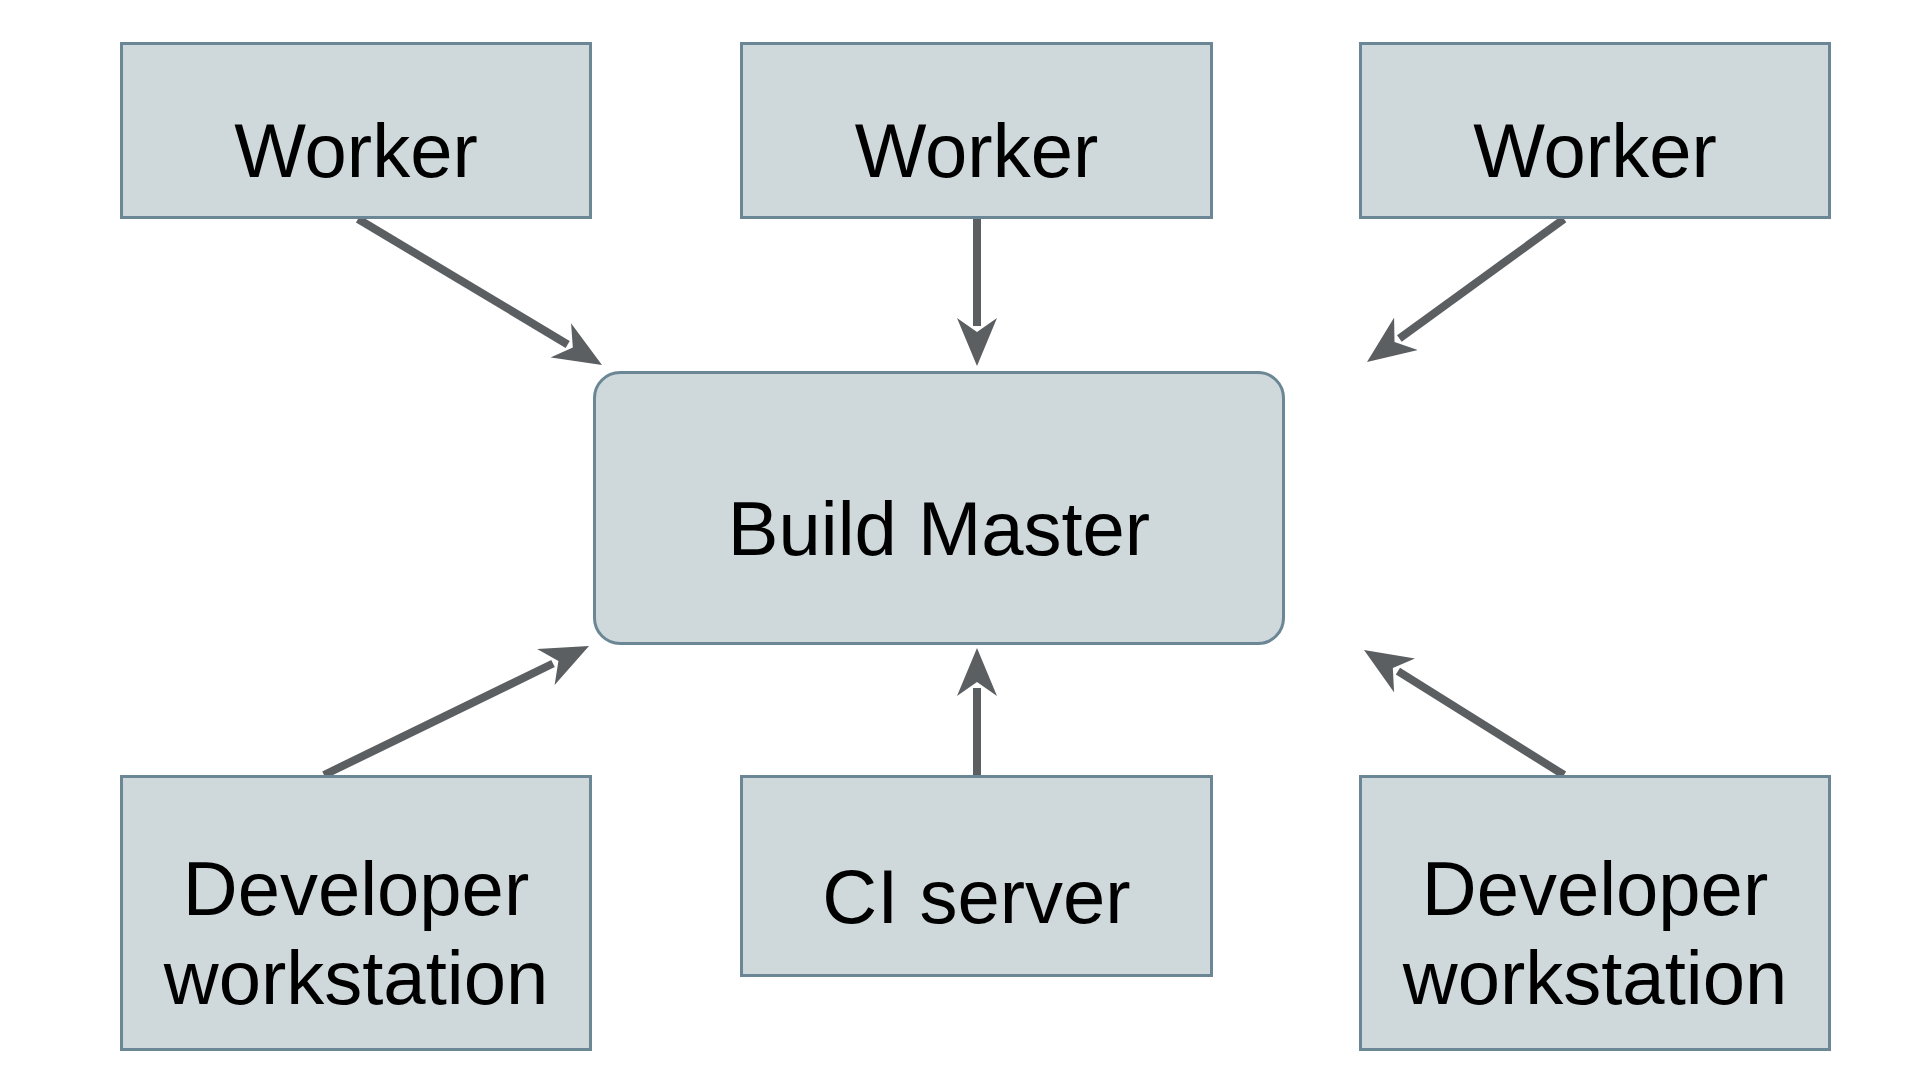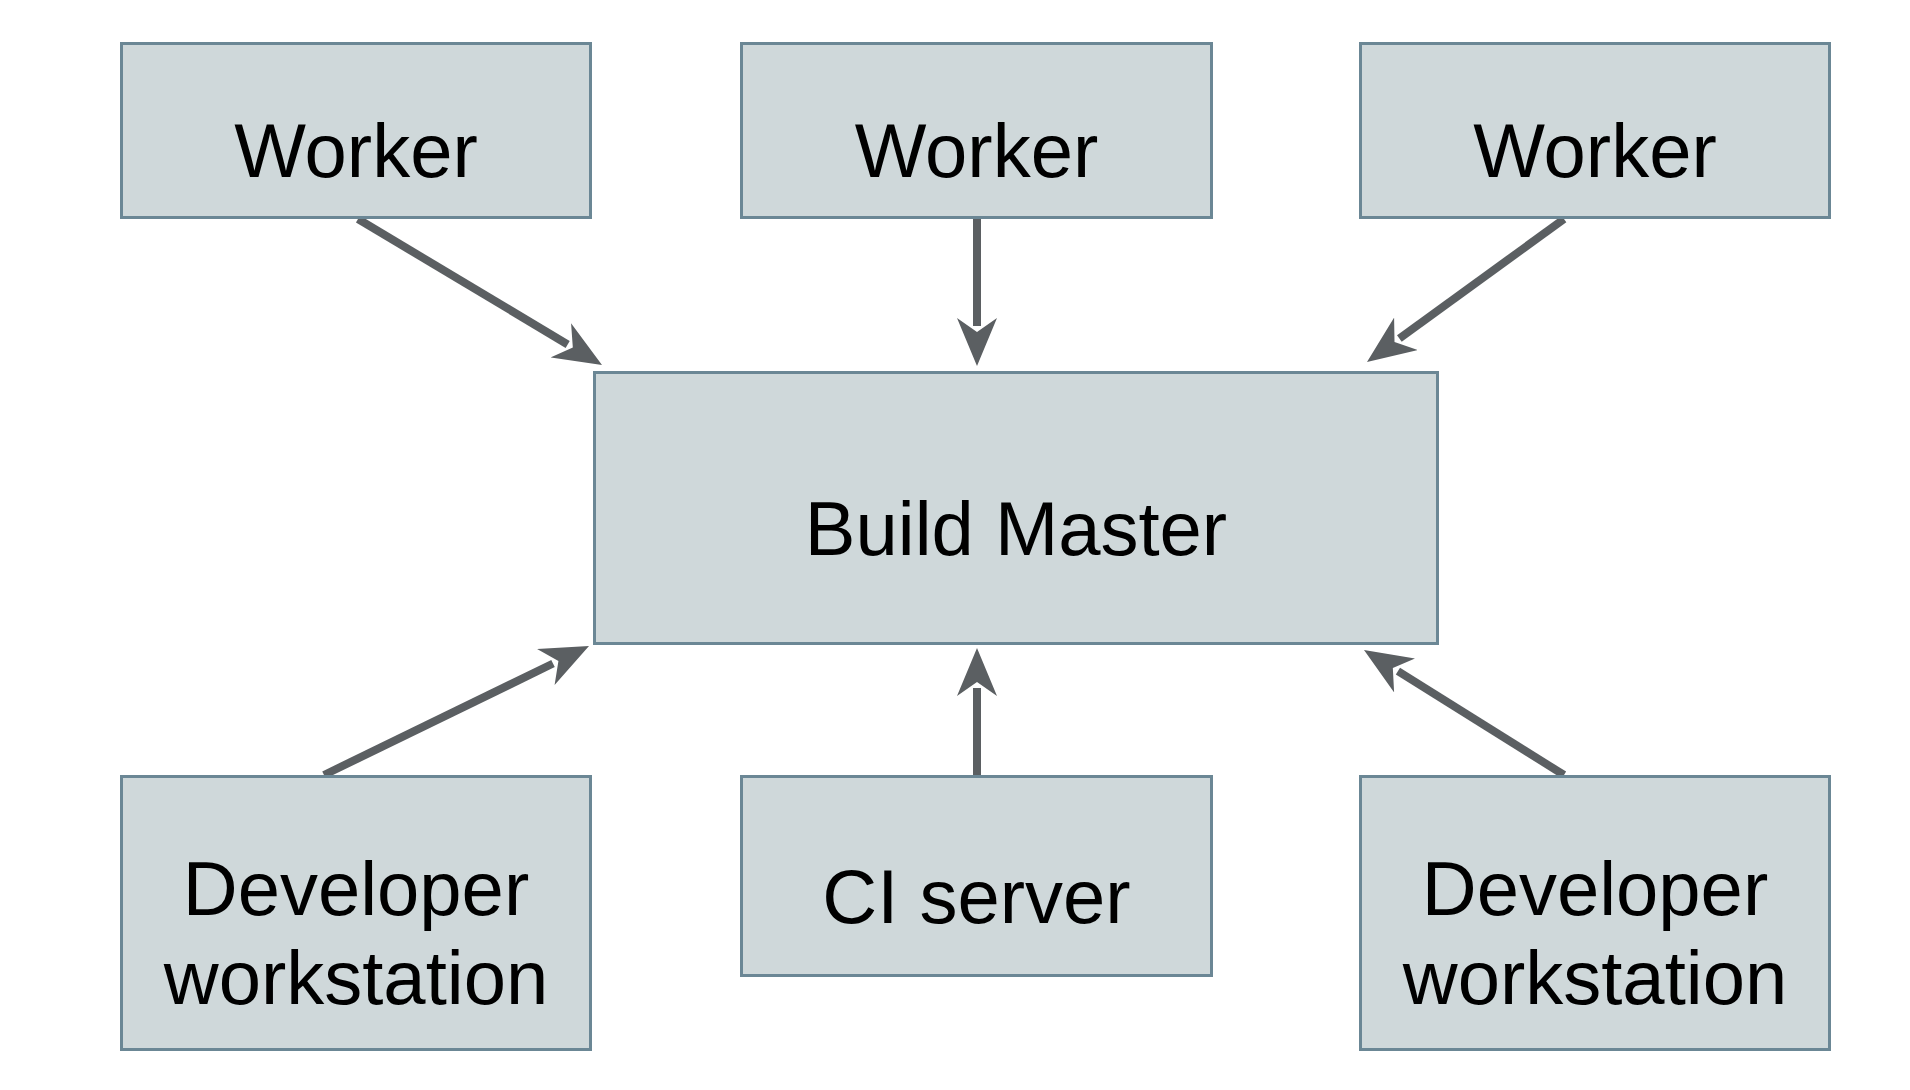--- a/index.html
+++ b/index.html
@@ -46,21 +46,21 @@
     font-weight: 400;
   }
   .node span {
     display: block;
     padding: 0 8px;
     margin-top: 42px;
   }
   .node-worker-1   { left: 120px;  top: 42px;  width: 472px; height: 177px; }
   .node-worker-2   { left: 740px;  top: 42px;  width: 473px; height: 177px; }
   .node-worker-3   { left: 1359px; top: 42px;  width: 472px; height: 177px; }
-  .node-build-master { left: 593px; top: 371px; width: 846px; height: 274px; }
+  .node-build-master { left: 593px; top: 371px; width: 692px; height: 274px; border-radius: 27px; }
   .node-dev-left   { left: 120px;  top: 775px; width: 472px; height: 276px; }
   .node-ci-server  { left: 740px;  top: 775px; width: 473px; height: 202px; }
   .node-dev-right  { left: 1359px; top: 775px; width: 472px; height: 276px; }
 </style>
 </head>
 <body style="--canvas-bg: #ffffff; --node-fill: #cfd8da; --node-border: #6b8795; --arrow: #5b5f62; --text: #000000;">
 
 <div class="stage">
 
   <svg id="arrows-svg" class="arrows-layer" width="1910" height="1090" viewBox="0 0 1910 1090" xmlns="http://www.w3.org/2000/svg">

